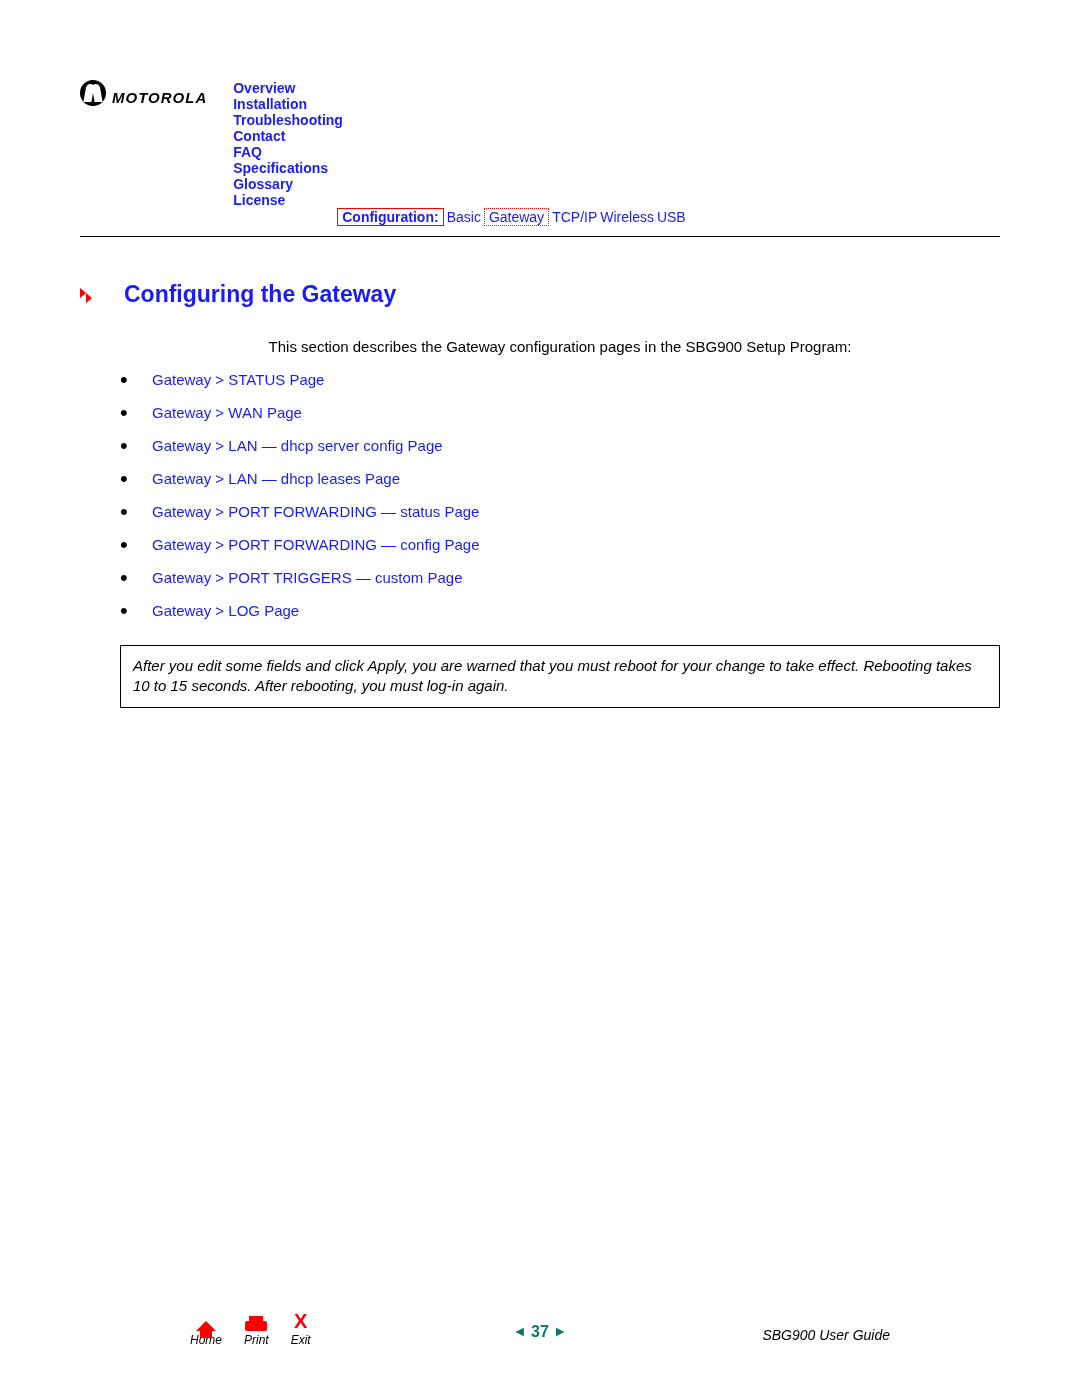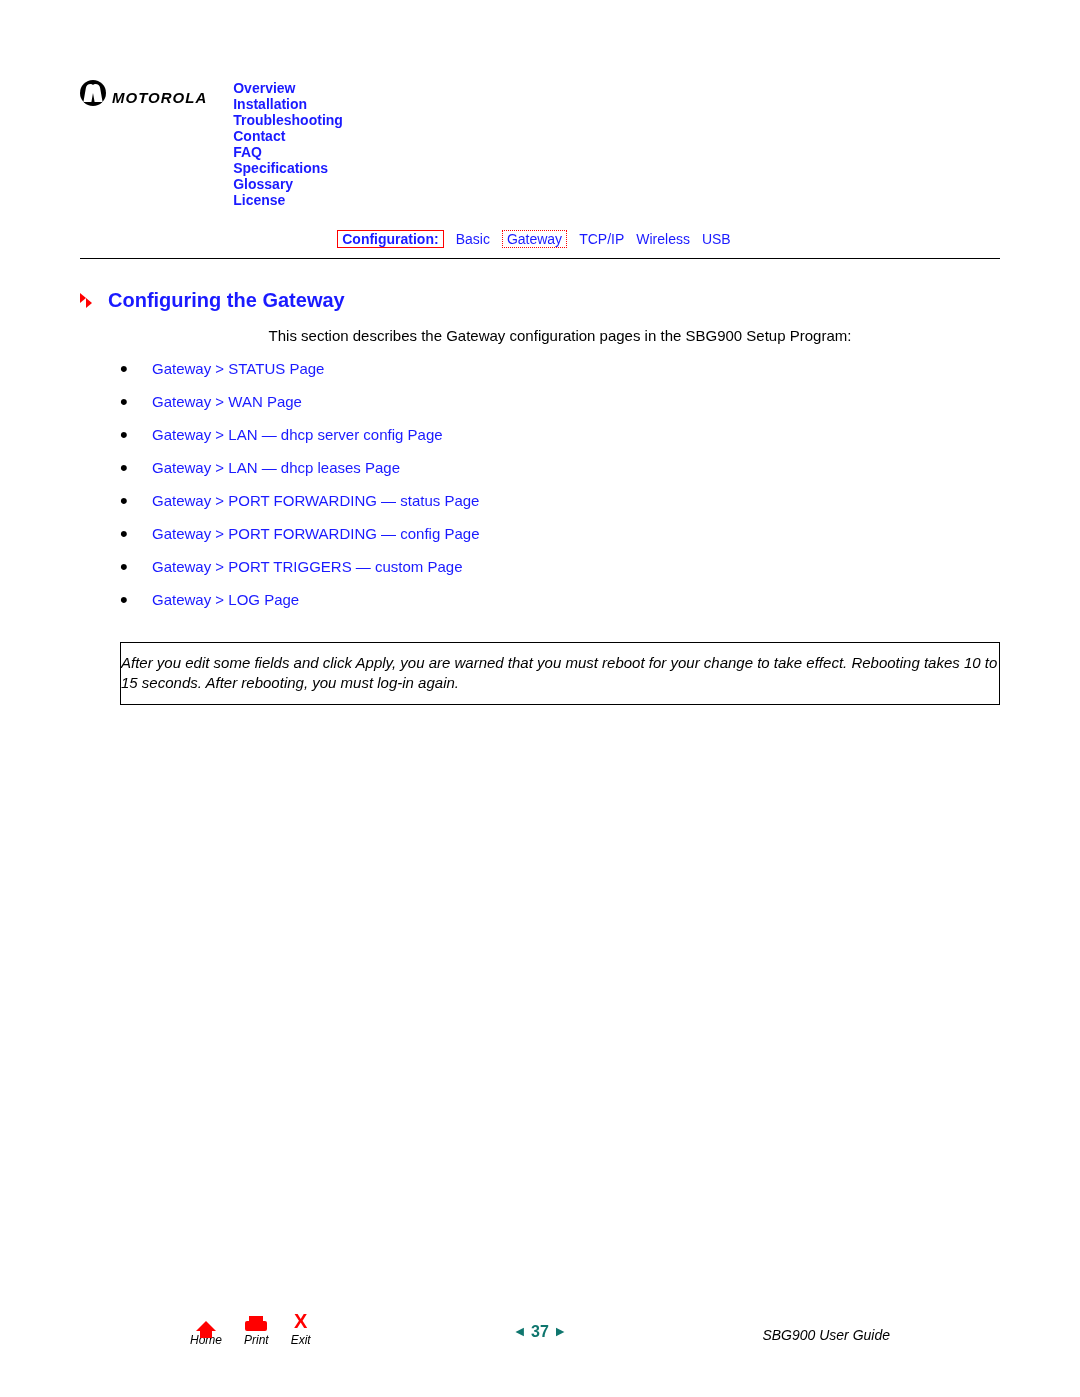--- a/index.html
+++ b/index.html
@@ -69,24 +69,24 @@
     font-size: 14px;
     font-weight: bold;
     color: #1a1aff;
     padding-left: 6px;
     flex-direction: column;
   }
   .nav-row1 span { cursor: pointer; white-space: nowrap; }
   .nav-row2 {
     display: flex;
     align-items: center;
-    gap: 0 12px;
+    gap: 0 3px;
     font-size: 14px;
     color: #1a1aff;
-    margin-top: 22px;
+    margin-top: 0;
     padding-left: 110px;
   }
   .nav-row2 .boxed {
     border: 1.5px solid #ff0000;
     padding: 0 4px;
     font-weight: bold;
     color: #1a1aff;
   }
   .nav-row2 .dotted {
     border: 1.5px dotted #ff0000;
@@ -103,23 +103,23 @@
     align-items: center;
   }
   .title-chevrons {
     width: 18px;
     margin-right: 10px;
     margin-top: 6px;
   }
   .title-chevrons svg { display:block; }
   h1.page-title {
     color: #1a1aff;
-    font-size: 20px;
+    font-size: 23px;
     font-weight: bold;
-    margin: 0;
+    margin: 16px;
   }
   .intro {
     margin: 14px 0 10px 40px;
     font-size: 15px;
     text-align: center;
   }
   ul.page-list {
     list-style: none;
     padding: 0;
     margin: 11px 0 0 40px;
@@ -135,22 +135,22 @@
   ul.page-list li::before {
     content: "•";
     position: absolute;
     left: 0;
     top: -4px;
     font-size: 22px;
     color: #000;
   }
   .note-box {
     border: 1px solid #000;
-    margin: 34px 0 0 40px;
-    padding: 10px 0;
+    margin: 26px 0 0 40px;
+    padding: 10px 12px;
     font-style: italic;
     font-size: 15px;
     line-height: 1.35;
   }
   .footer {
     position: absolute;
     left: 80px;
     right: 80px;
     bottom: 50px;
     height: 40px;

